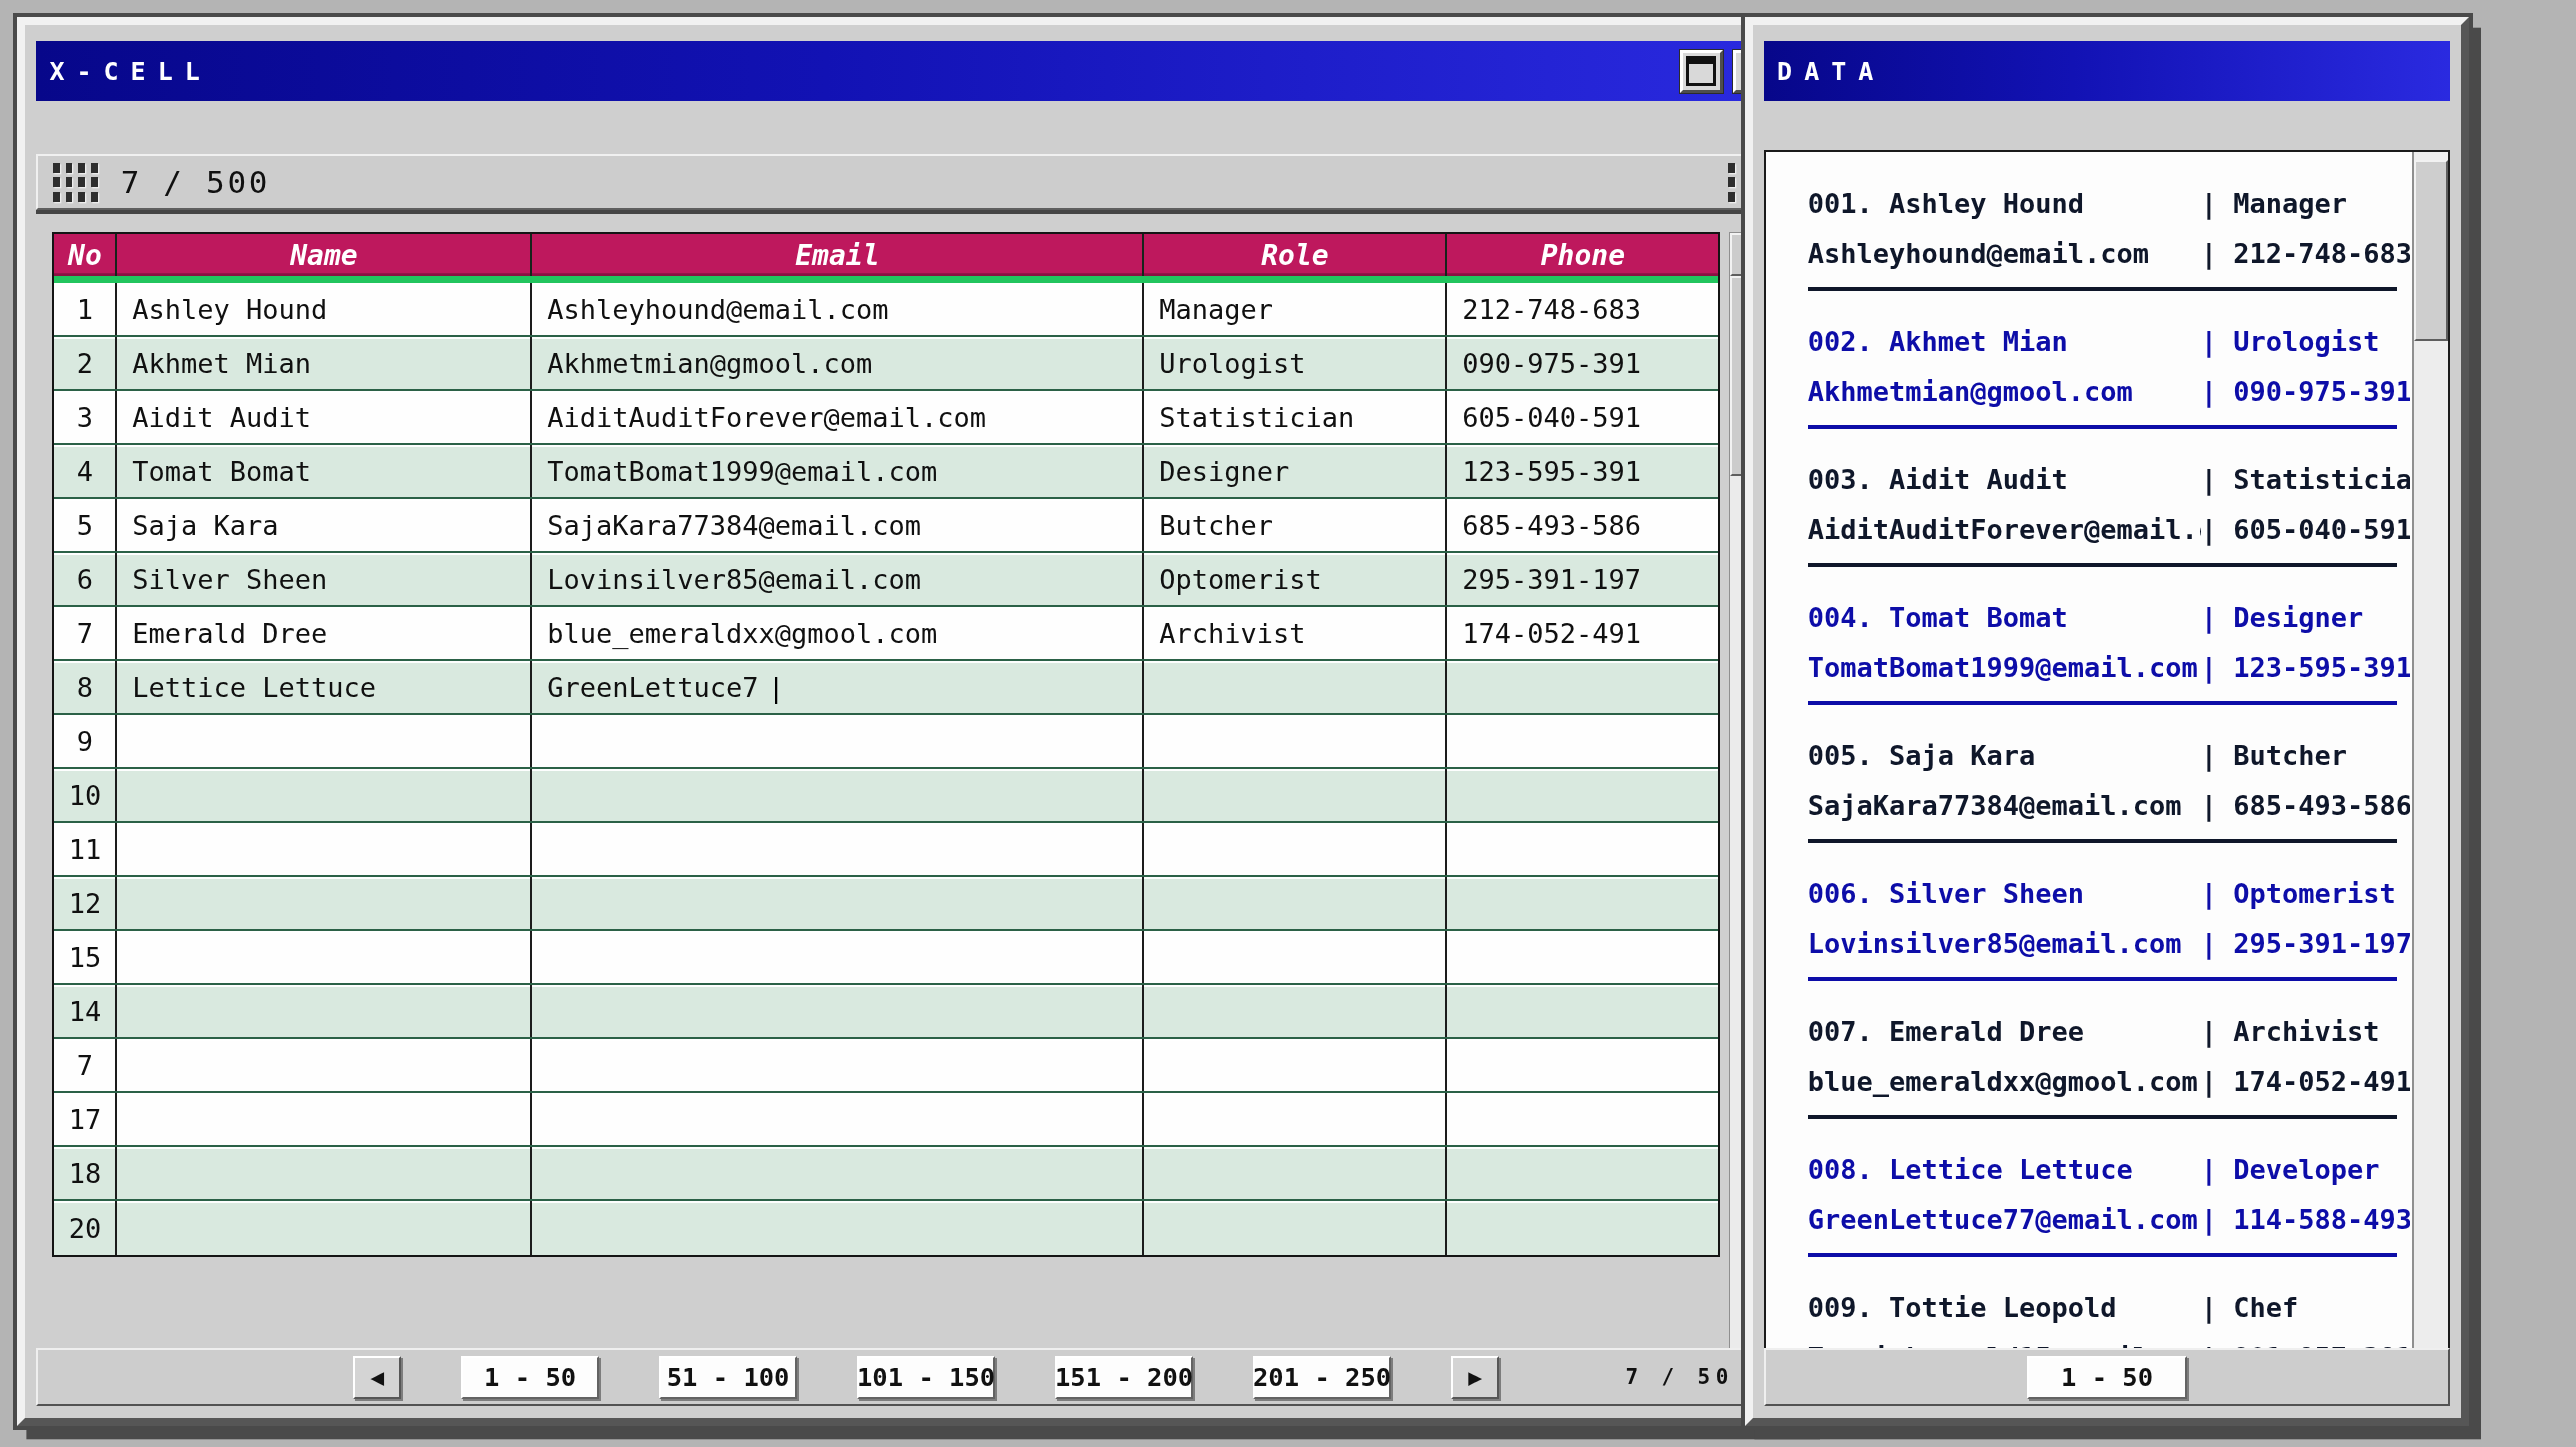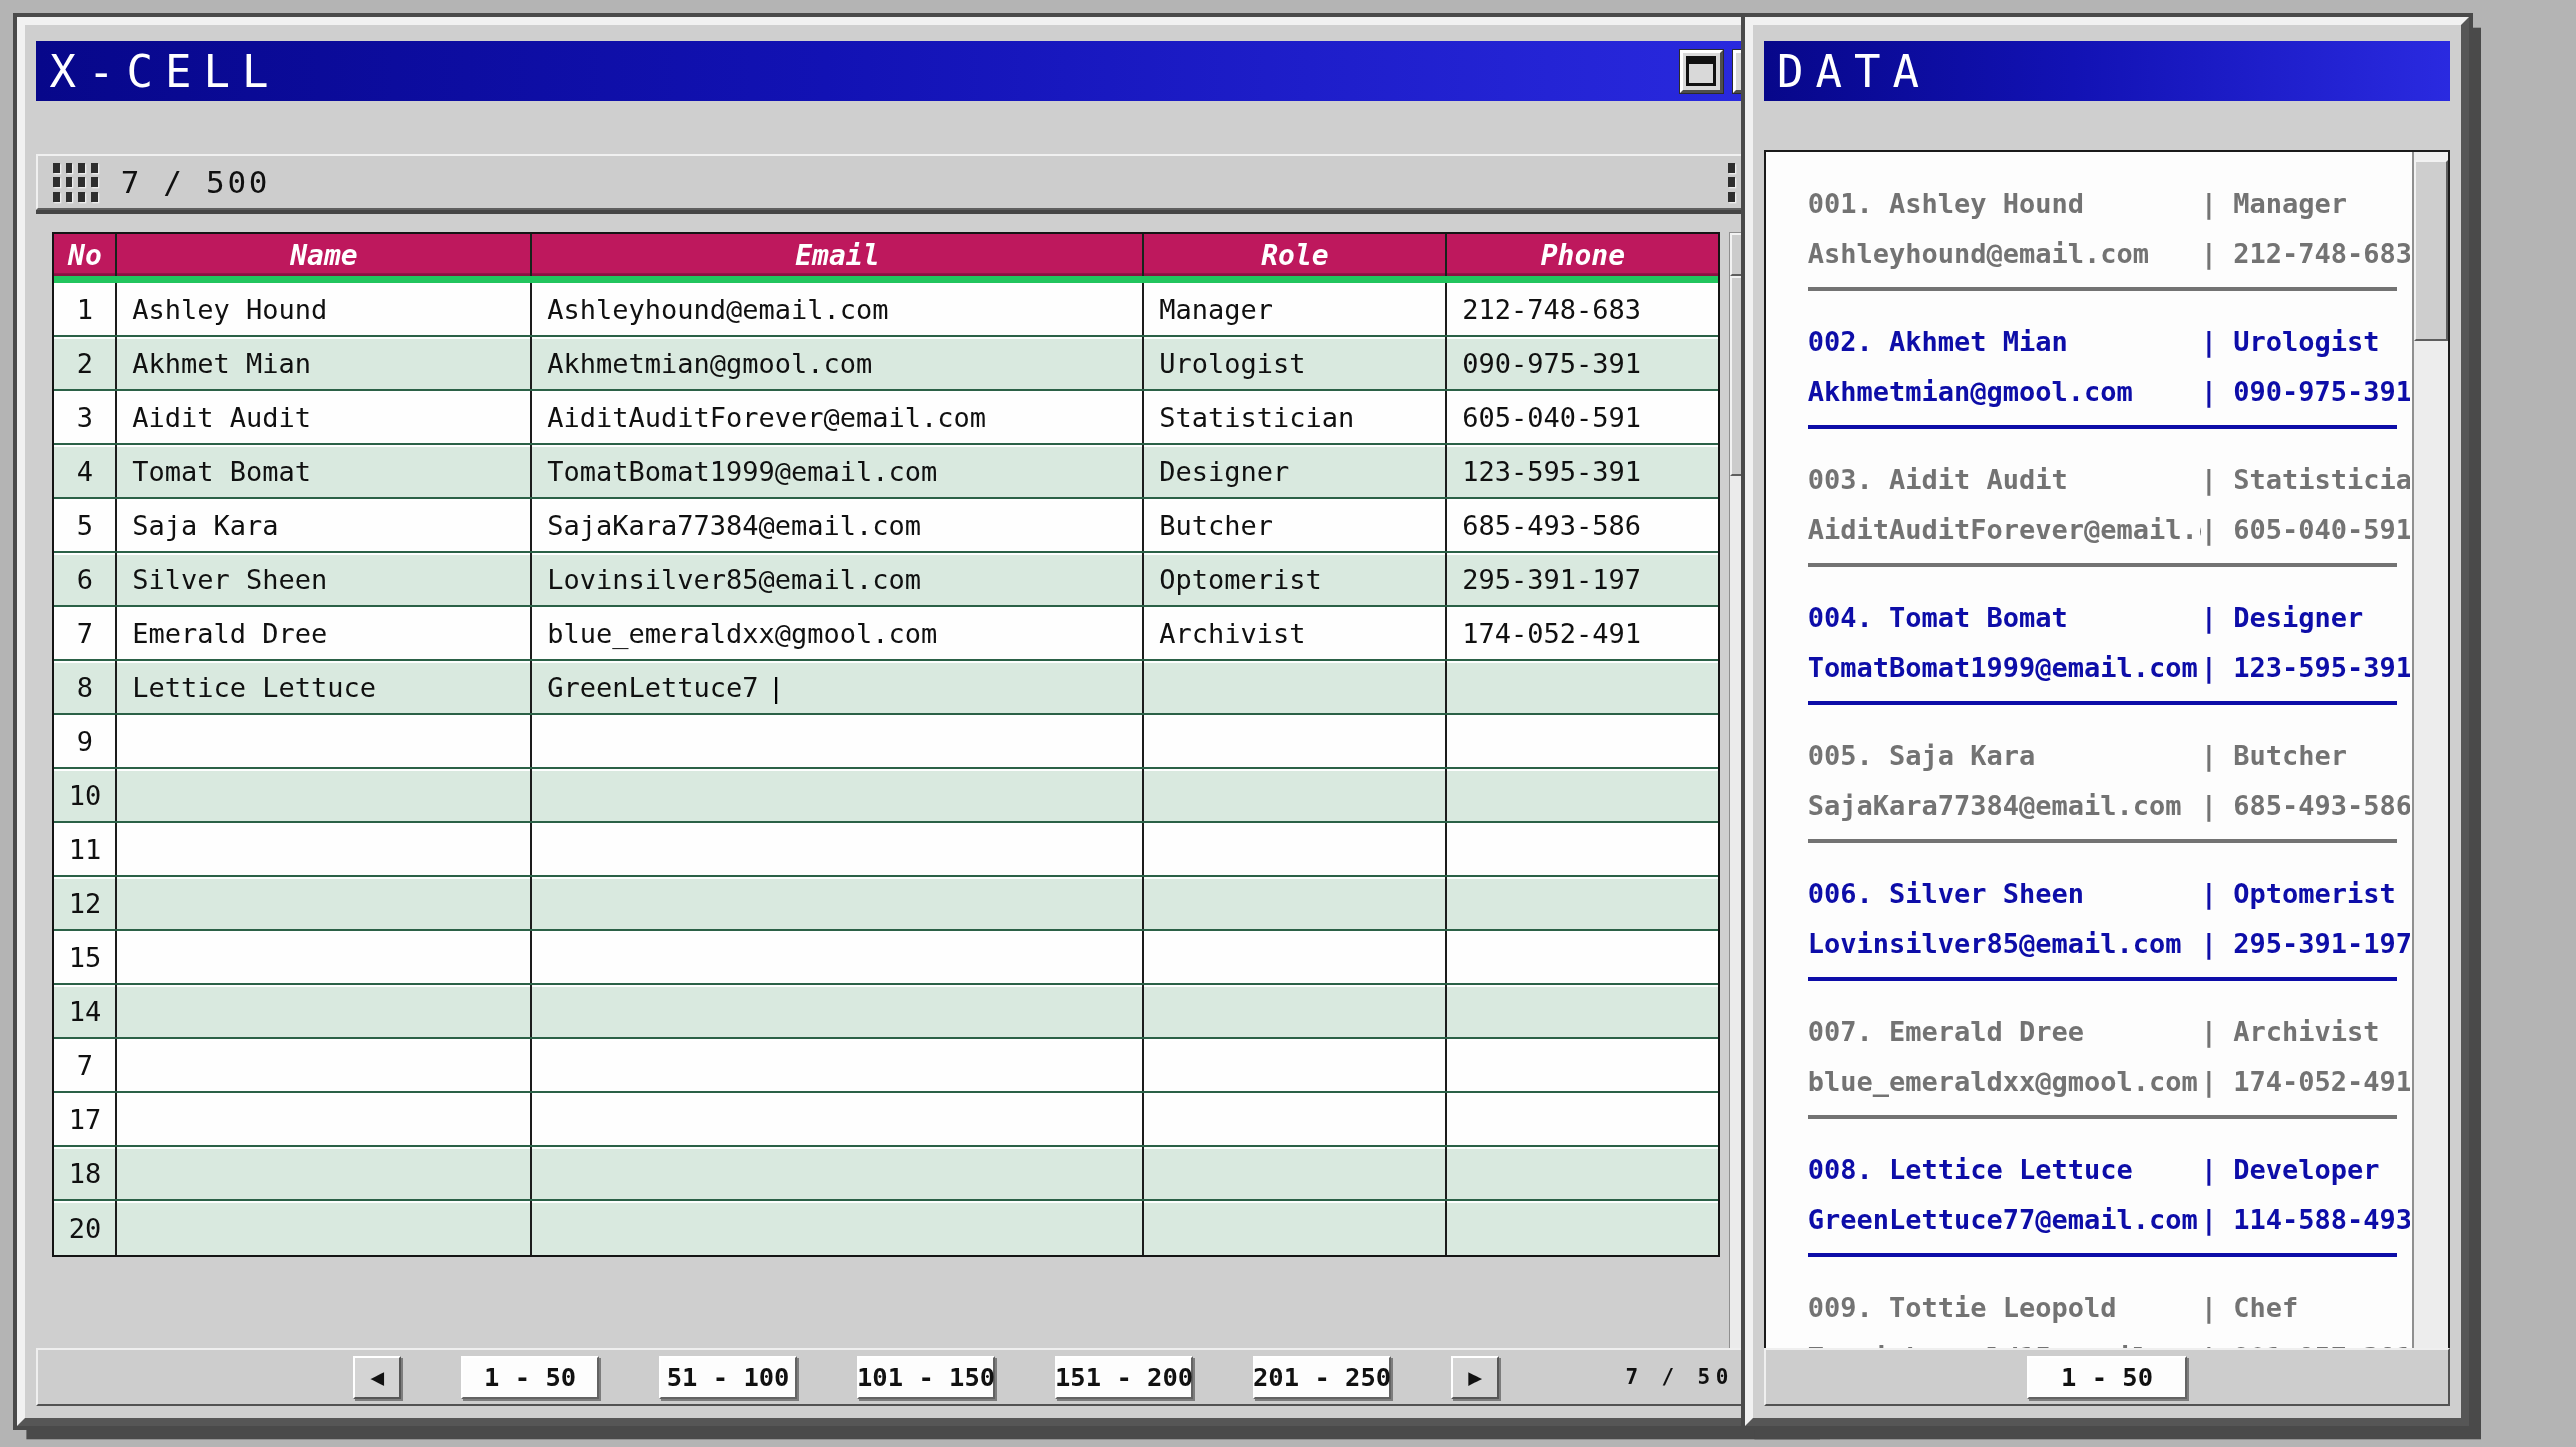--- a/index.html
+++ b/index.html
@@ -7,21 +7,21 @@
          font-family:"DejaVu Sans Mono",monospace;}
   
   .window{position:absolute;background:#cfcfcf;
           border:8px solid;border-color:#f1f1f1 #565656 #565656 #f1f1f1;
           box-shadow:0 0 0 4px #4a4a4a, 10.7px 12px 0 1.3px #4a4a4a;}
   .xcell{left:17.4px;top:17.4px;width:1775px;height:1393px;}
   .datawin{left:1745px;top:17.4px;width:708px;height:1393px;}
   .titlebar{position:absolute;left:10.7px;top:16px;right:10.7px;height:60px;
             background:linear-gradient(90deg,#07078a 0%,#1212b4 45%,#2a2ae0 100%);
             display:flex;align-items:center;padding:0 13.4px;box-sizing:border-box;}
-  .title{color:#ffffff;font-size:44px;font-weight:normal;letter-spacing:12px;white-space:nowrap;}
+  .title{color:#ffffff;font-size:25px;font-weight:bold;letter-spacing:12px;white-space:nowrap;}
   .winbtns{margin-left:auto;display:flex;gap:10.7px;}
   .winbtn{width:43px;height:43px;background:#d9d9d9;border:3.4px solid;padding:0;
           border-color:#ffffff #4e4e4e #4e4e4e #ffffff;outline:1.3px solid #2c2c2c;
           display:flex;align-items:center;justify-content:center;cursor:default;}
   .max-glyph{width:24px;height:19px;border:3.4px solid #111;border-top-width:8px;background:transparent;}
   .x-glyph{font-size:29.5px;font-weight:bold;color:#1d1d1d;line-height:1;}
   
   .toolbar{position:absolute;left:10.7px;top:129px;right:10.7px;height:56px;background:#cdcdcd;
            border:2.7px solid;border-color:#f0f0f0 #5f5f5f #5f5f5f #f0f0f0;
            box-shadow:0 4px 0 #454545;display:flex;align-items:center;box-sizing:border-box;padding:0 14.8px;}
@@ -65,21 +65,21 @@
            font-family:"DejaVu Sans Mono",monospace;white-space:nowrap;}
   .pagebar .arrowbtn:first-child{margin-left:315px;}
   .pagebar > *{margin-right:60px;}
   .pagestatus{margin-left:auto;margin-right:54px;font-size:21px;font-weight:bold;color:#101010;letter-spacing:5.4px;white-space:nowrap;}
   
   .listpanel{position:absolute;left:10.7px;top:125px;right:10.7px;height:1203px;background:#fdfdfd;
              border:2px solid #1b1b1b;box-sizing:border-box;}
   .entries{position:absolute;left:0;top:0;right:38px;bottom:0;overflow:hidden;
            padding:36px 10.7px 0 42px;box-sizing:border-box;}
   .entry{height:138px;font-weight:bold;font-size:27px;position:relative;}
-  .entry.black{color:#737373;}
+  .entry.black{color:#0f172a;}
   .entry.blue{color:#0d0da8;}
   .eline{display:grid;grid-template-columns:393px 1fr;height:32px;line-height:32px;white-space:nowrap;margin-bottom:17.4px;}
   .eline .left{overflow:hidden;}
   .esep{height:3.4px;background:currentColor;margin-top:6.7px;margin-right:2.7px;}
   .listscroll{position:absolute;top:0;right:0;width:36px;height:100%;background:#ededed;border-left:2px solid #8f8f8f;box-sizing:border-box;}
   .listthumb{margin-top:8px;height:181px;background:#cecece;border:2.7px solid;
              border-color:#f2f2f2 #5e5e5e #5e5e5e #f2f2f2;box-sizing:border-box;}
   .datafooter{position:absolute;left:10.7px;top:1323px;right:10.7px;height:58px;background:#cdcdcd;
               border:2.7px solid;border-color:#efefef #525252 #525252 #efefef;
               display:flex;align-items:center;justify-content:center;box-sizing:border-box;}

